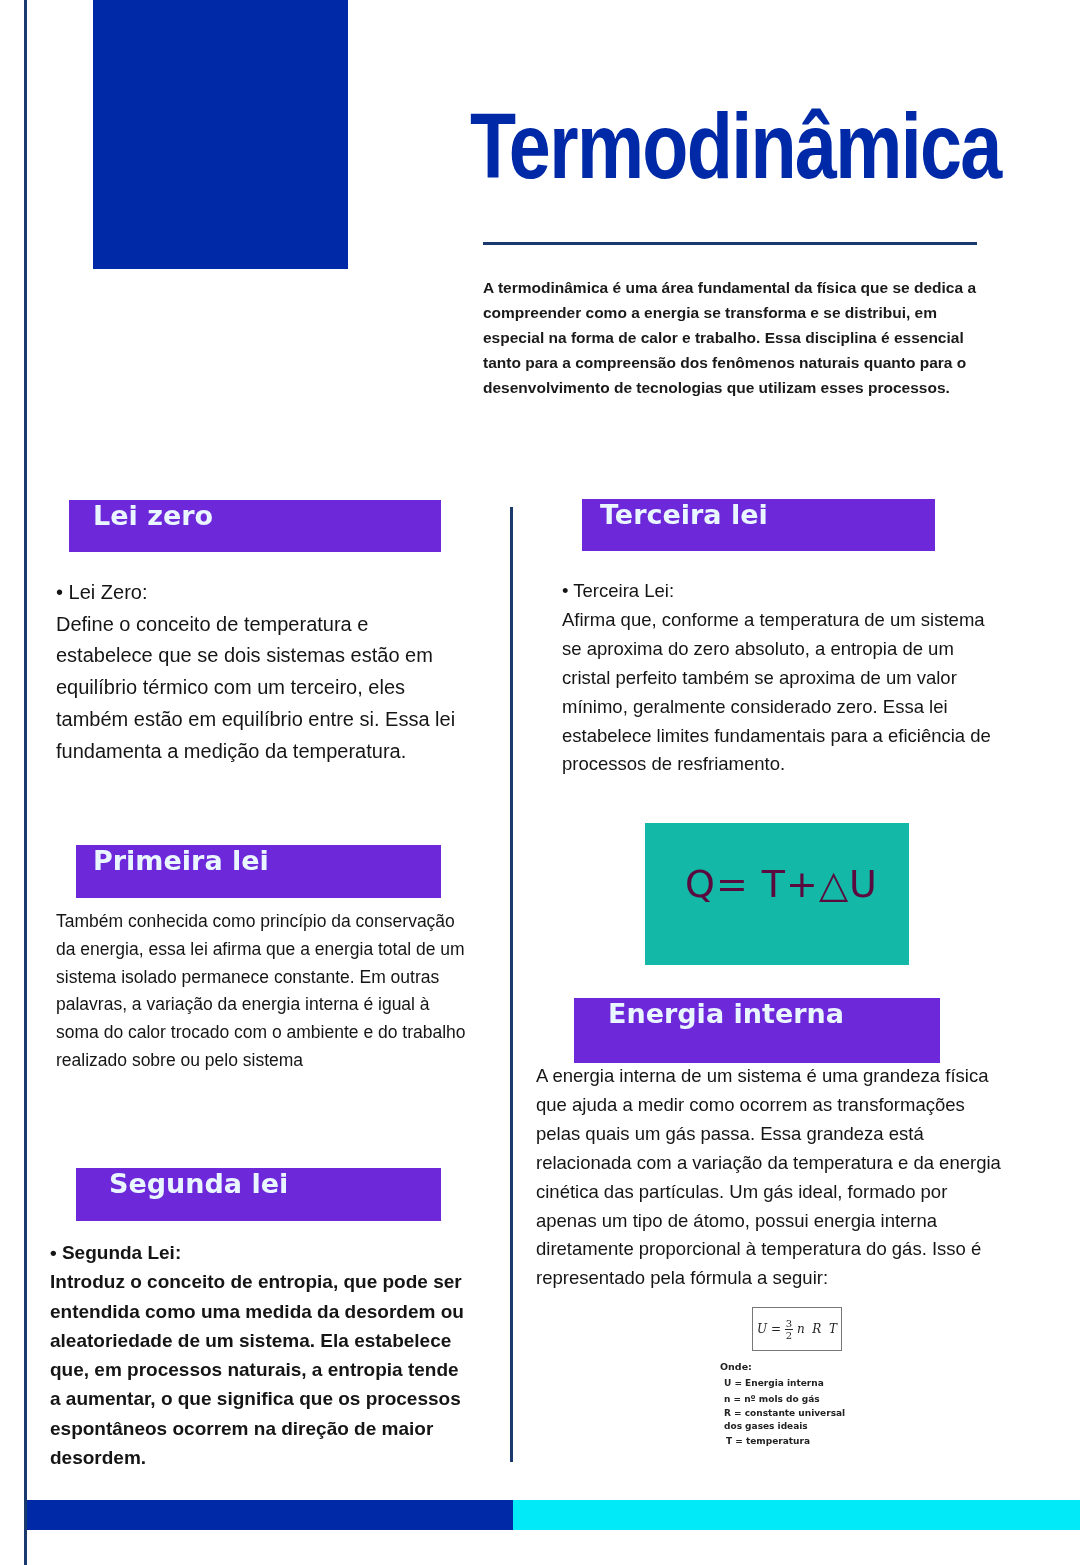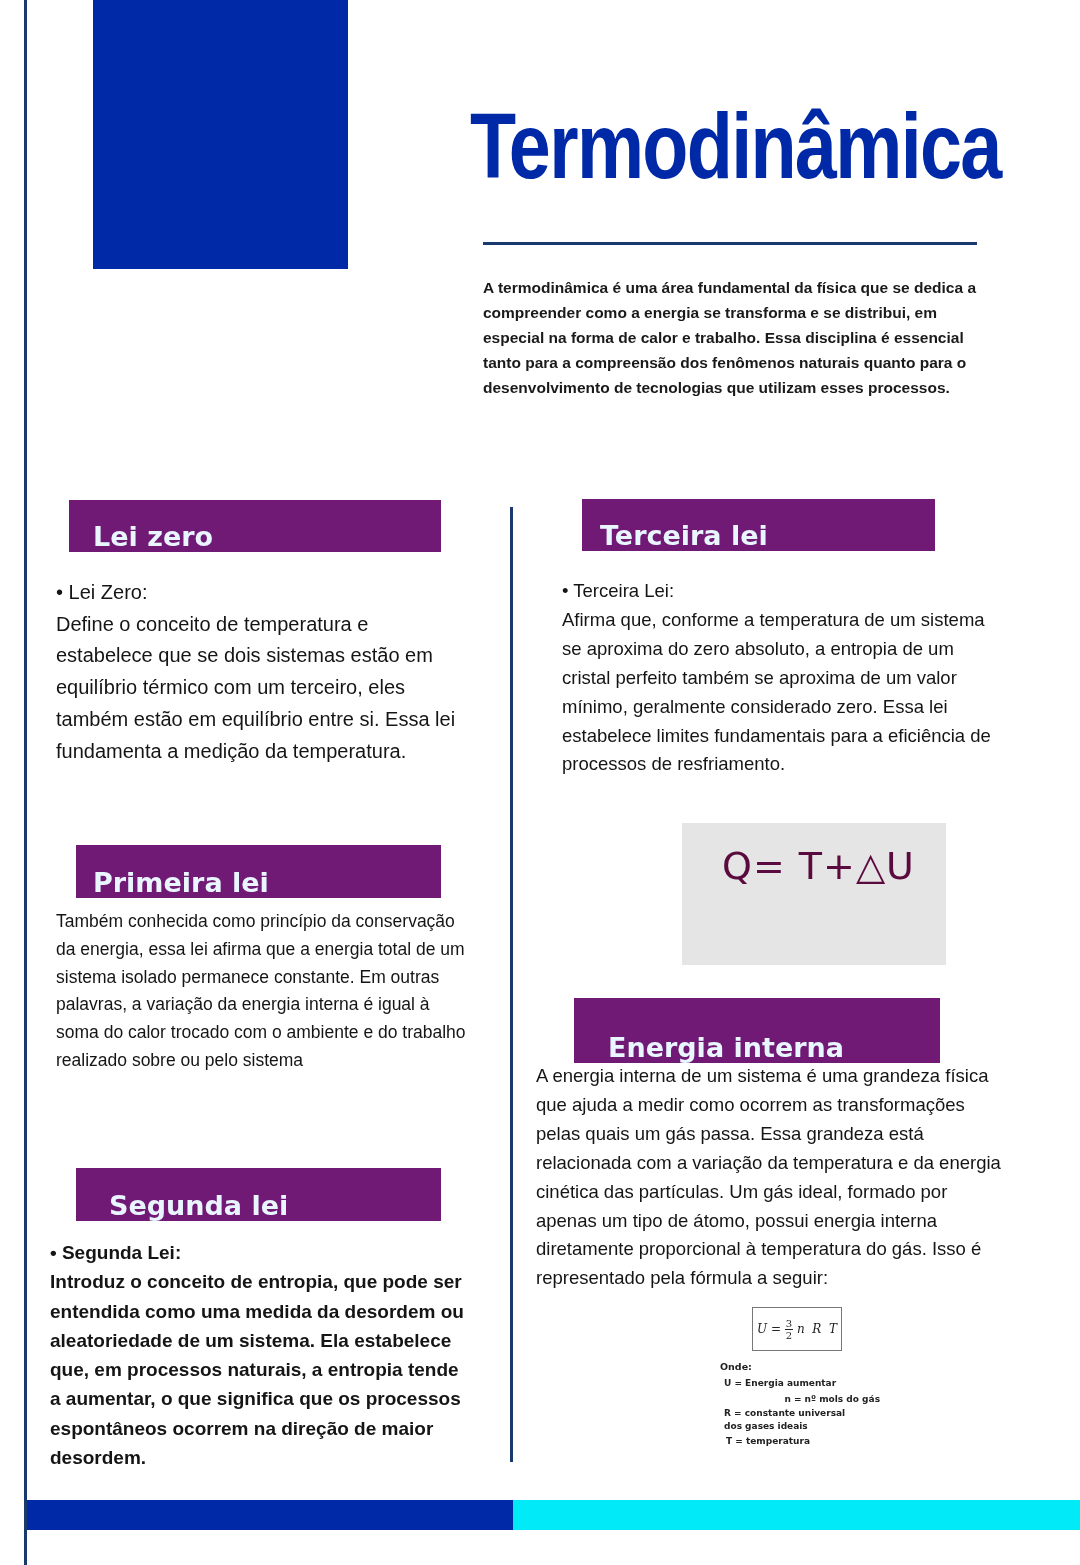--- a/index.html
+++ b/index.html
@@ -16,31 +16,31 @@
     white-space: nowrap; line-height: 1.0;
   }
   .title-rule { position: absolute; left: 483px; top: 242px; width: 494px; height: 3px; background: #1a3a6e; }
   .intro {
     position: absolute; left: 483px; top: 275px; width: 500px;
     font-size: 15.5px; line-height: 25px; font-weight: 700; color: #1a1a1a;
     font-family: "Liberation Sans", sans-serif;
   }
   .center-rule { position: absolute; left: 510px; top: 507px; width: 3px; height: 955px; background: #1a3a6e; }
   .hdr {
-    position: absolute; background: #701a75; color: #eaf6ff;
+    position: absolute; background: #6d28d9; color: #eaf6ff;
     font-family: "DejaVu Sans", sans-serif; font-weight: 700; font-size: 27px;
-    display: flex; align-items: flex-end; box-sizing: border-box;
+    display: flex; align-items: flex-start; box-sizing: border-box;
   }
   .body-text {
     position: absolute; font-family: "Liberation Sans", sans-serif; color: #151515;
   }
   .body-text .lead { display: block; }
   .formula-box {
-    position: absolute; left: 682px; top: 823px; width: 264px; height: 142px;
-    background: #e5e5e5; box-sizing: border-box; padding: 20px 0 0 20px; color: #5a0a3e;
+    position: absolute; left: 645px; top: 823px; width: 264px; height: 142px;
+    background: #14b8a6; box-sizing: border-box; padding: 38px 0 0 20px; color: #5a0a3e;
     font-family: "DejaVu Sans", sans-serif;
   }
   .formula-main { font-size: 38px; margin-left: 20px; line-height: 46px; letter-spacing: 1px; }
   .formula-legend { font-size: 13px; line-height: 18px; margin-top: 2px; }
   .u-formula {
     position: absolute; left: 752px; top: 1307px; width: 90px; height: 44px;
     border: 1px solid #777; box-sizing: border-box; display: flex; align-items: center; justify-content: center;
     font-family: "DejaVu Serif", serif; font-style: italic; font-size: 12px; color: #222; gap: 4px;
   }
   .frac { display: inline-flex; flex-direction: column; align-items: center; font-style: normal; font-size: 10px; line-height: 11px; }
@@ -113,21 +113,21 @@
   <span class="frac">
     <span>3</span>
     <span class="bar"></span>
     <span>2</span>
   </span>
   <span style="white-space:pre;">n  R  T</span>
 </div>
 <div class="onde">
   <div>Onde:</div>
   <div class="items">
-    <div style="margin-left:2px;">U = Energia aumentar</div>
-    <div style="margin-left:2px;text-align:right;">n = nº mols do gás</div>
+    <div style="margin-left:2px;">U = Energia interna</div>
+    <div style="margin-left:2px;">n = nº mols do gás</div>
     <div class="wrap" style="margin-left:2px; width:128px;">R = constante universal dos gases ideais</div>
     <div style="margin-left:4px;">T = temperatura</div>
   </div>
 </div>
 
 <div class="bar-dark"></div>
 <div class="bar-cyan"></div>
 
 </body></html>

